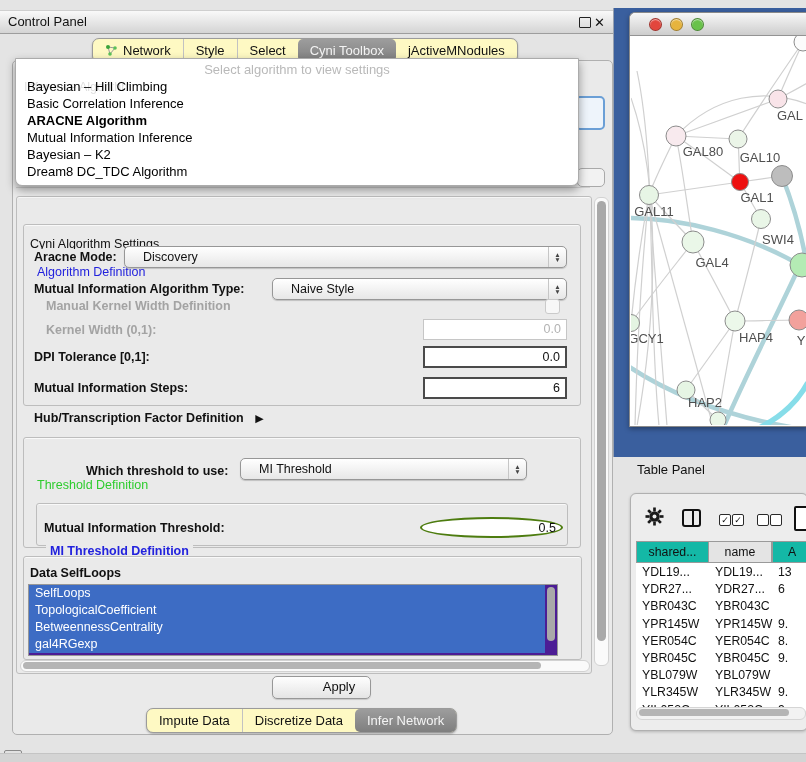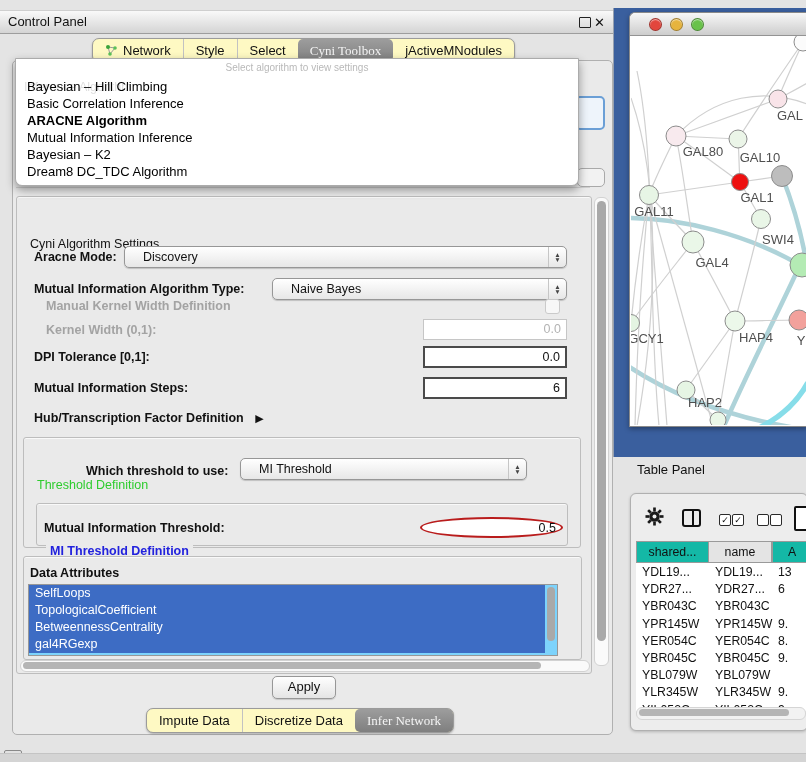--- a/index.html
+++ b/index.html
@@ -19,21 +19,21 @@
   .icon-close{position:absolute;left:594px;top:1px;font-size:13px;font-weight:bold;color:#111;}
   .icon-close::before{content:"✕";}
 
   
   .seg{display:flex;background:#fef9c3;border:1px solid #9b9b9b;border-radius:7px;
        box-shadow:0 1px 2px rgba(0,0,0,.25);height:23px;align-items:stretch;}
   .seg .tab{display:flex;align-items:center;gap:5px;padding:0 12px;font-size:13px;
        color:#111;white-space:nowrap;}
   .seg .tab + .tab{border-left:1px solid #c2c2c2;}
   .seg .tab.sel{background:linear-gradient(#9d9d9d,#7f7f7f);color:#f4f4f4;
-       border-radius:5px;border-left:none;font-family:Liberation Serif, serif;}
+       border-radius:5px;border-left:none;}
   .seg .tab.sel + .tab{border-left:none;}
   .tabicon svg{display:block;}
 
   .cp-panel{left:12px;top:60px;width:599px;height:673px;background:#eaeaea;
     border:1px solid #b0b0b0;border-radius:5px;}
 
   
   .grp{position:absolute;border:1px solid #bdbdbd;border-radius:3px;
        box-shadow:inset 0 1px 0 rgba(255,255,255,.7);}
   .grp-title{position:absolute;top:-8px;left:9px;background:#eaeaea;padding:16px 4px;
@@ -49,47 +49,47 @@
      font-size:12.5px;line-height:21px;padding-left:18px;box-sizing:border-box;}
   .combo .arrows{position:absolute;right:0;top:0;bottom:0;width:17px;
      border-left:1px solid #c6c6c6;display:flex;flex-direction:column;
      align-items:center;justify-content:center;color:#444;}
   .combo .arrows span{font-size:6.5px;line-height:5px;}
   .combo .arrows span::before{content:"▲";}
   .combo .arrows span + span::before{content:"▼";}
 
   .field{position:absolute;background:#fff;border:2px solid #4a4a4a;font-size:12.5px;
      text-align:right;padding:0 5px;box-sizing:border-box;line-height:18px;}
-  .field.light{border:2px solid #b91c1c;}
+  .field.light{border:2px solid #4d7c0f;}
   .field.dis{border:1px solid #c6c6c6;color:#b3b3b3;}
 
   .chk{position:absolute;width:13px;height:13px;border:1px solid #cacaca;border-radius:3px;
      background:#f7f7f7;}
 
   .arrow-glyph{font-size:11px;}
 
-  .attr-list{position:absolute;background:#7dd3fc;border:1px solid #979797;overflow:hidden;}
+  .attr-list{position:absolute;background:#4c1d95;border:1px solid #979797;overflow:hidden;}
   .attr-item{height:17px;line-height:17px;background:var(--sel);color:#fff;
      font-size:12.5px;padding-left:6px;width:calc(100% - 12px);box-sizing:border-box;}
   .vthumb{position:absolute;background:#a9a9a9;border-radius:5px;}
   .scrolltrack{position:absolute;background:#fafafa;border:1px solid #d2d2d2;border-radius:6px;}
   .hthumb{position:absolute;background:#b5b5b5;border-radius:5px;}
 
   .btn{position:absolute;border:1px solid #979797;border-radius:5px;
      background:linear-gradient(#fefefe,#e4e4e4);font-size:13px;text-align:center;
      box-shadow:0 1px 1px rgba(0,0,0,.15);}
 
   .thinline{position:absolute;height:1px;background:#d0d0d0;}
 
   
   .popup{left:15px;top:58px;width:562px;height:126px;background:#fff;
      border:1px solid #ababab;border-radius:0 0 7px 7px;
      box-shadow:0 4px 10px rgba(0,0,0,.38);z-index:50;}
   .popup-placeholder{position:absolute;top:3px;left:0;right:0;text-align:center;
-     color:#b9b9b9;font-size:10px;}
+     color:#b9b9b9;font-size:13px;}
   .dd-items{position:absolute;top:19px;left:0;right:0;padding-left:6px;}
   .dd-item{font-size:13px;height:17px;line-height:17px;padding-left:5px;color:#000;}
   .dd-item.bold{font-weight:bold;}
   .obscured{position:absolute;left:8px;top:21px;font-size:12.5px;color:#8a8a8a;opacity:.28;}
 
   .frag{position:absolute;z-index:5;}
 
   
   .desktop{left:613px;top:8px;width:193px;height:449px;background:var(--desk-blue);
      border-left:1px solid #96a0b0;}
@@ -268,31 +268,34 @@
       </div>
   </div>
 
   <div class="grp" style="left:16px;top:196px;width:574px;height:476px;">
     <span class="grp-title">Cyni Algorithm Settings</span>
   </div>
   <div class="abs scrolltrack" style="left:594px;top:197px;width:13px;height:467px;">
     <div class="vthumb" style="left:2px;top:3px;width:9px;height:440px;"></div>
   </div>
 
+  <div class="grp" style="left:23px;top:224px;width:556px;height:180px;">
+    <span class="grp-title t-blue">Algorithm Definition</span>
+  </div>
   <span class="lbl" style="left:34px;top:250px;">Aracne Mode:</span>
   <div class="combo" style="left:124px;top:246px;width:443px;">
     <span>Discovery</span>
     <span class="arrows">
         <span></span>
         <span></span>
       </span>
   </div>
   <span class="lbl" style="left:34px;top:282px;">Mutual Information Algorithm Type:</span>
   <div class="combo" style="left:272px;top:278px;width:295px;">
-    <span>Naive Bayes</span>
+    <span>Naive Style</span>
     <span class="arrows">
         <span></span>
         <span></span>
       </span>
   </div>
   <span class="lbl dis" style="left:34px;top:299px;">Manual Kernel Width Definition</span>
   <span class="chk" style="left:545px;top:299px;"></span>
   <span class="lbl dis" style="left:34px;top:323px;">Kernel Width (0,1):</span>
   <div class="field dis" style="left:423px;top:319px;width:144px;height:21px;">0.0</div>
   <span class="lbl" style="left:34px;top:350px;">DPI Tolerance [0,1]:</span>
@@ -321,35 +324,35 @@
   </div>
   <span class="lbl" style="left:44px;top:521px;">Mutual Information Threshold:</span>
   <div class="field light" style="left:420px;top:517px;width:143px;height:21px;">0.5</div>
 
   <div class="grp" style="left:23px;top:556px;width:557px;height:102px;">
     <span class="grp-title">
       <span>Sources for Network Inference</span>
       <span class="arrow-glyph" style="margin-left:6px;">▼</span>
     </span>
   </div>
-  <span class="lbl" style="left:30px;top:566px;">Data Attributes</span>
+  <span class="lbl" style="left:30px;top:566px;">Data SelfLoops</span>
   <div class="attr-list" style="left:28px;top:584px;width:528px;height:70px;">
     <div id="attr-items">
         <div class="attr-item">SelfLoops</div>
         <div class="attr-item">TopologicalCoefficient</div>
         <div class="attr-item">BetweennessCentrality</div>
         <div class="attr-item">gal4RGexp</div>
       </div>
     <div class="vthumb" style="right:2px;top:2px;width:8px;height:54px;"></div>
   </div>
   <div class="abs scrolltrack" style="left:20px;top:660px;width:568px;height:10px;">
     <div class="hthumb" style="left:2px;top:1px;width:518px;height:7px;"></div>
   </div>
 
-  <div class="btn" style="left:272px;top:676px;width:62px;height:21px;line-height:20px;">Apply</div>
+  <div class="btn" style="left:272px;top:676px;width:62px;height:21px;line-height:20px;padding-left:35px;">Apply</div>
 
   <div class="abs seg" id="bottom-tabs" style="left:146px;top:708px;">
       <div class="tab">
         <span>Impute Data</span>
       </div>
       <div class="tab">
         <span>Discretize Data</span>
       </div>
       <div class="tab sel">
         <span>Infer Network</span>

